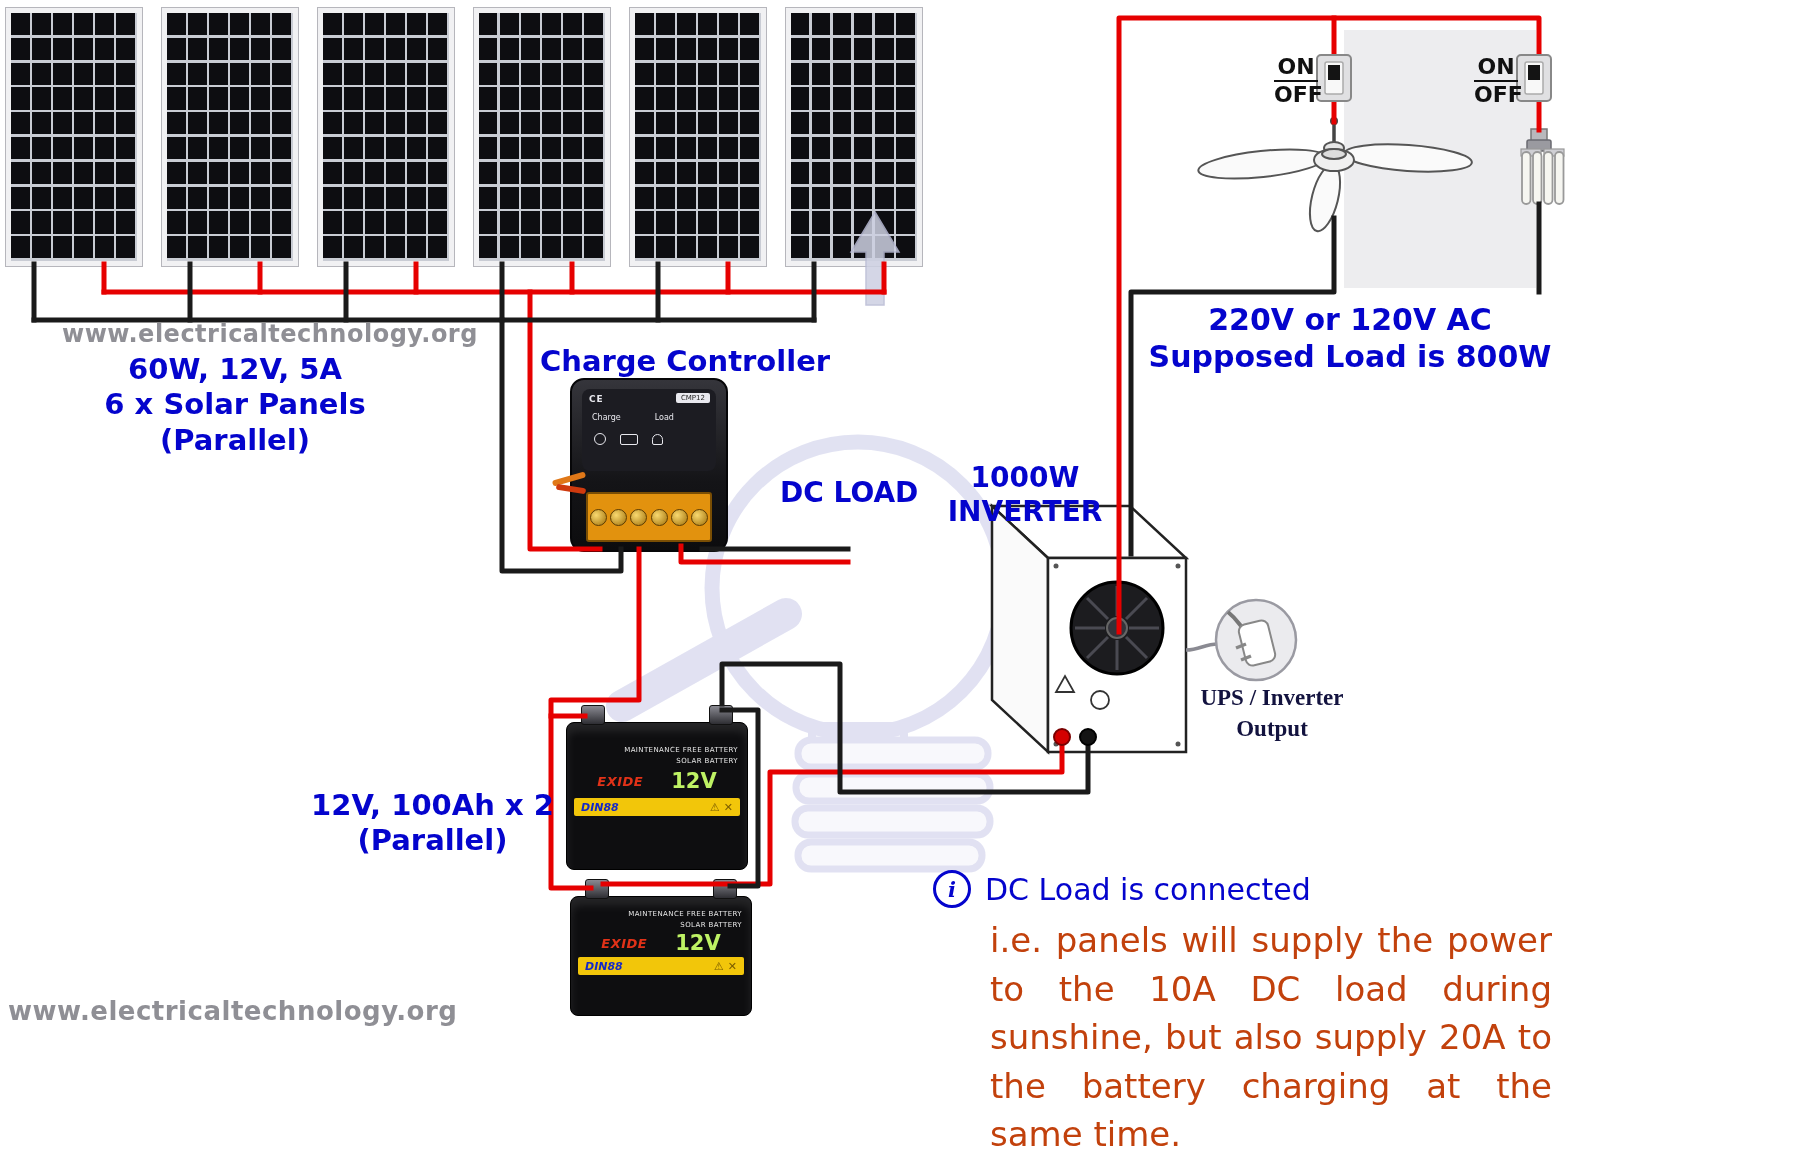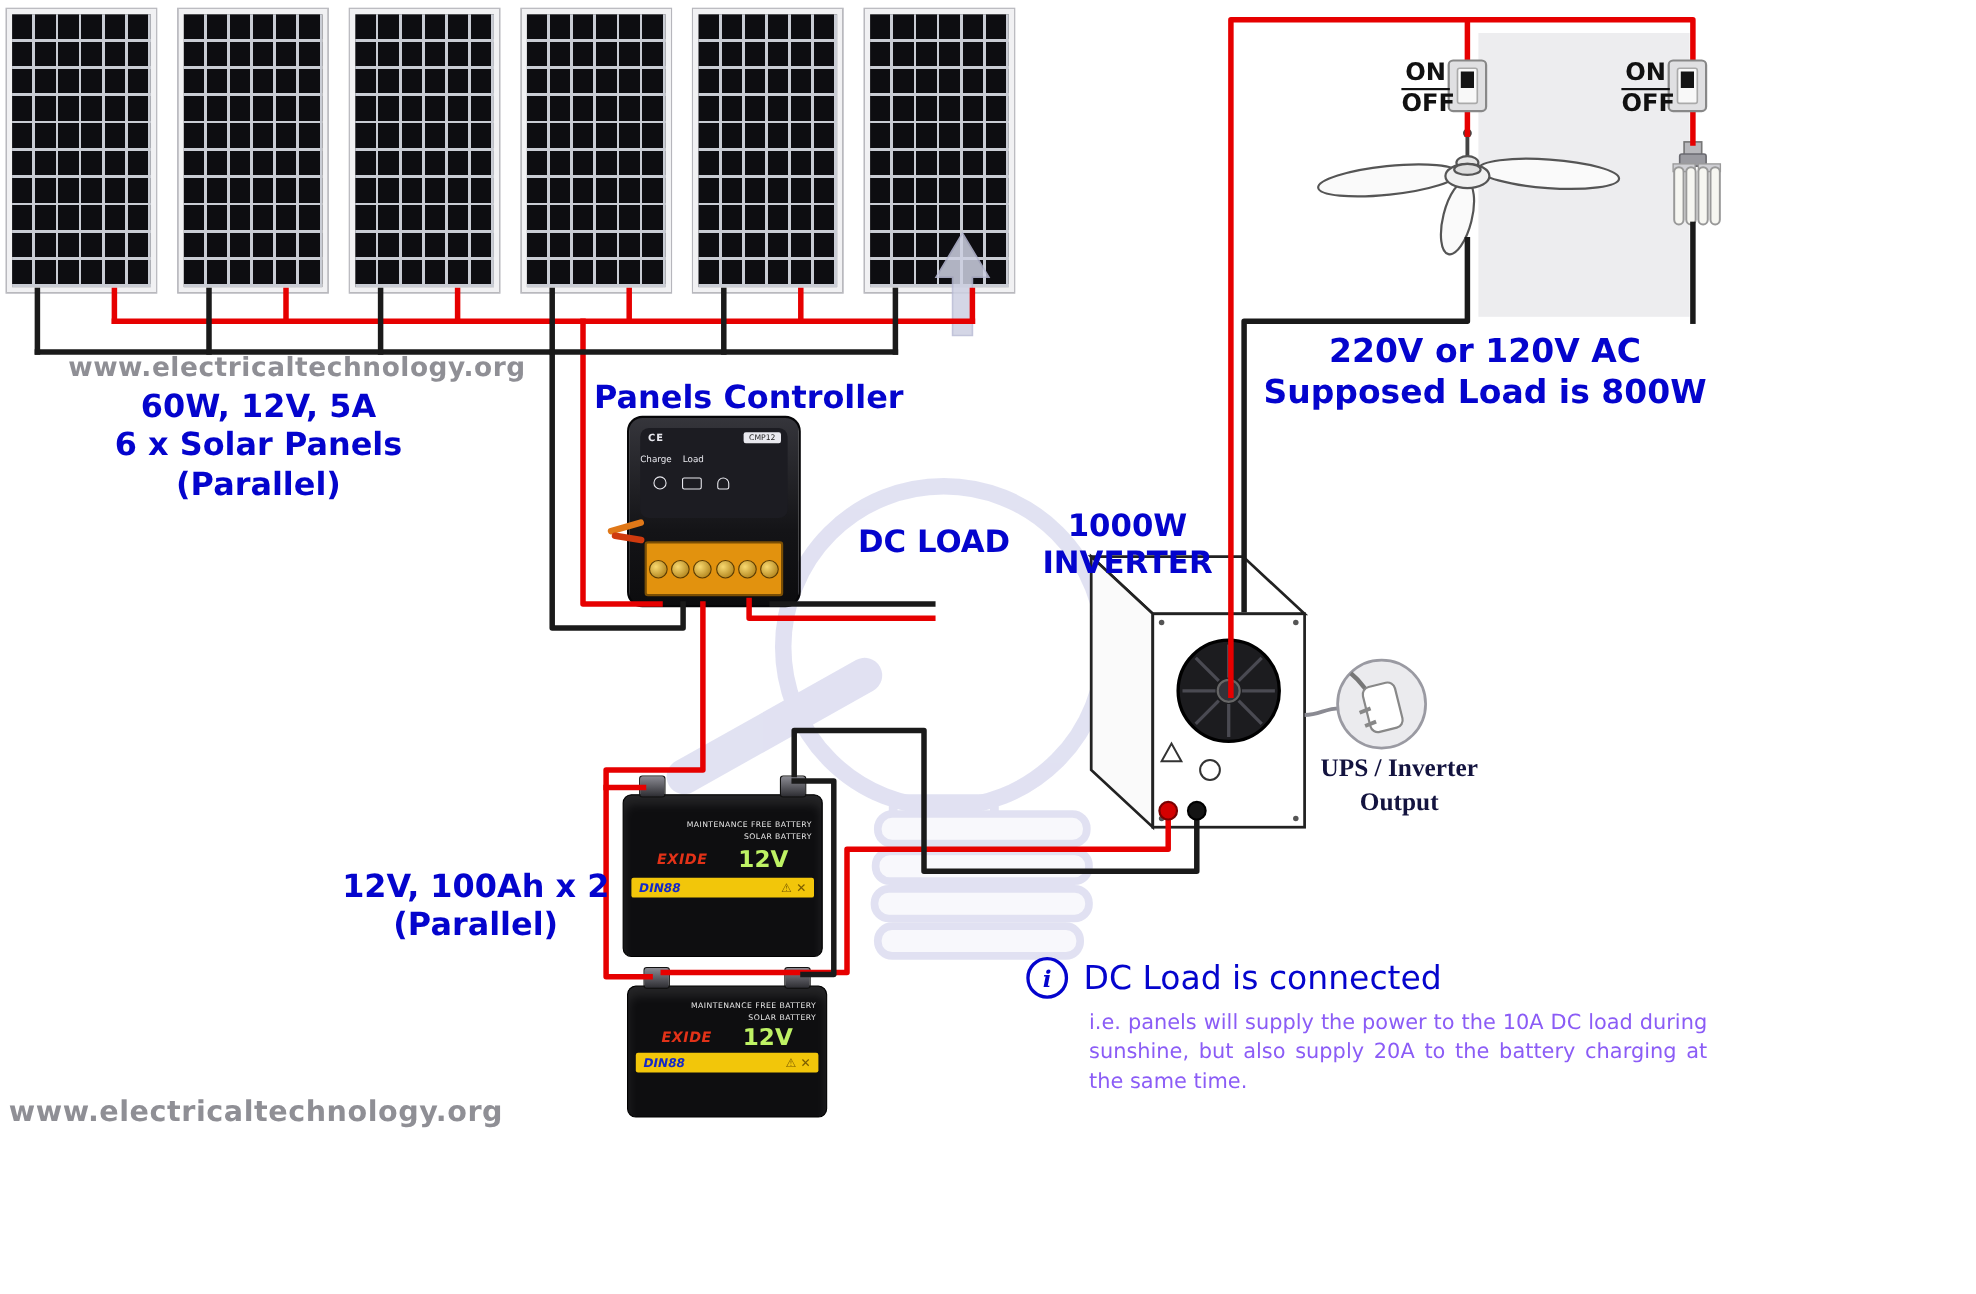--- a/index.html
+++ b/index.html
@@ -25,21 +25,21 @@
     background:linear-gradient(#35353b,#141417 60%,#0c0c0e);
     border:2px solid #060608;border-radius:14px;z-index:3;
   }
   .cc-face{
     position:absolute;left:10px;top:9px;right:10px;height:82px;background:#1c1c22;
     border-radius:8px;color:#e8e8ee;overflow:hidden;
   }
   .cc-ce{position:absolute;left:7px;top:5px;font-size:9px;font-weight:bold;letter-spacing:1px;}
   .cc-model{position:absolute;right:6px;top:4px;background:#e9e9ef;color:#222;font-size:7px;
     padding:1px 5px;border-radius:2px;}
-  .cc-row{position:absolute;left:0;top:24px;right:8px;display:flex;gap:10px;font-size:8px;}
+  .cc-row{position:absolute;left:10px;top:24px;right:8px;display:flex;gap:34px;font-size:8px;}
   .cc-icons{position:absolute;left:12px;top:44px;display:flex;gap:14px;align-items:center;}
   .cc-sun{width:10px;height:10px;border:1.5px solid #e8e8ee;border-radius:50%;}
   .cc-batt{width:16px;height:9px;border:1.5px solid #e8e8ee;border-radius:2px;}
   .cc-lamp{width:9px;height:9px;border:1.5px solid #e8e8ee;border-radius:50% 50% 2px 2px;}
   .cc-stub{position:absolute;height:6px;border-radius:3px;z-index:3;}
   .cc-stub1{left:-20px;top:96px;width:34px;background:#e07818;transform:rotate(-16deg);}
   .cc-stub2{left:-16px;top:106px;width:30px;background:#cf3a0e;transform:rotate(9deg);}
   .cc-terms{
     position:absolute;left:14px;right:14px;bottom:8px;height:46px;background:#e2920e;
     border:2px solid #7a4e04;border-radius:3px;display:flex;justify-content:space-around;align-items:center;
@@ -66,22 +66,22 @@
   .lbl{position:absolute;z-index:6;color:#0404cd;font-weight:bold;text-align:center;line-height:1.22;}
   .site{position:absolute;z-index:6;color:#8f8f95;font-weight:bold;letter-spacing:.5px;}
   .switch-label{position:absolute;z-index:6;width:44px;text-align:center;font-size:22px;font-weight:bold;color:#111;line-height:1.15;}
   .switch-label .on{display:block;border-bottom:2.5px solid #111;padding-bottom:1px;}
   .switch-label .off{display:block;}
   .note-title-row{position:absolute;left:933px;top:870px;z-index:6;display:flex;align-items:center;gap:14px;}
   .info-icon{width:32px;height:32px;border:3.5px solid #0404cd;border-radius:50%;color:#0404cd;
     display:flex;align-items:center;justify-content:center;
     font-family:"DejaVu Serif","Liberation Serif",serif;font-style:italic;font-weight:bold;font-size:21px;}
   .note-title{color:#0404cd;font-size:30px;}
-  .note-body{position:absolute;left:990px;top:916px;width:562px;z-index:6;color:#8b5cf6;
-    font-size:19px;line-height:1.43;text-align:justify;}
+  .note-body{position:absolute;left:990px;top:916px;width:562px;z-index:6;color:#c2410c;
+    font-size:34px;line-height:1.43;text-align:justify;}
   .ups-lbl{position:absolute;left:1186px;top:682px;width:172px;z-index:6;color:#13133f;
     font-weight:bold;font-size:23px;text-align:center;line-height:1.35;font-family:Liberation Serif, serif;}
 </style>
 </head>
 <body>
 
 <div class="stage">
 
   <div class="panel" style="left:6px"></div>
   <div class="panel" style="left:162px"></div>
@@ -271,21 +271,21 @@
   </svg>
 
   <div class="site" style="left:62px;top:320px;font-size:24px;">www.electricaltechnology.org</div>
 
   <div class="lbl" style="left:100px;top:352px;width:270px;font-size:29px;">
     <div>60W, 12V, 5A</div>
     <div>6 x Solar Panels</div>
     <div>(Parallel)</div>
   </div>
 
-  <div class="lbl" style="left:540px;top:344px;font-size:29px;">Panels Controller</div>
+  <div class="lbl" style="left:540px;top:344px;font-size:29px;">Charge Controller</div>
 
   <div class="lbl" style="left:780px;top:476px;font-size:28px;">DC LOAD</div>
 
   <div class="lbl" style="left:935px;top:418px;width:180px;font-size:28px;margin-top:43px;">
     <div>1000W</div>
     <div>INVERTER</div>
   </div>
 
   <div class="lbl" style="left:1130px;top:302px;width:440px;font-size:30px;">
     <div>220V or 120V AC</div>

